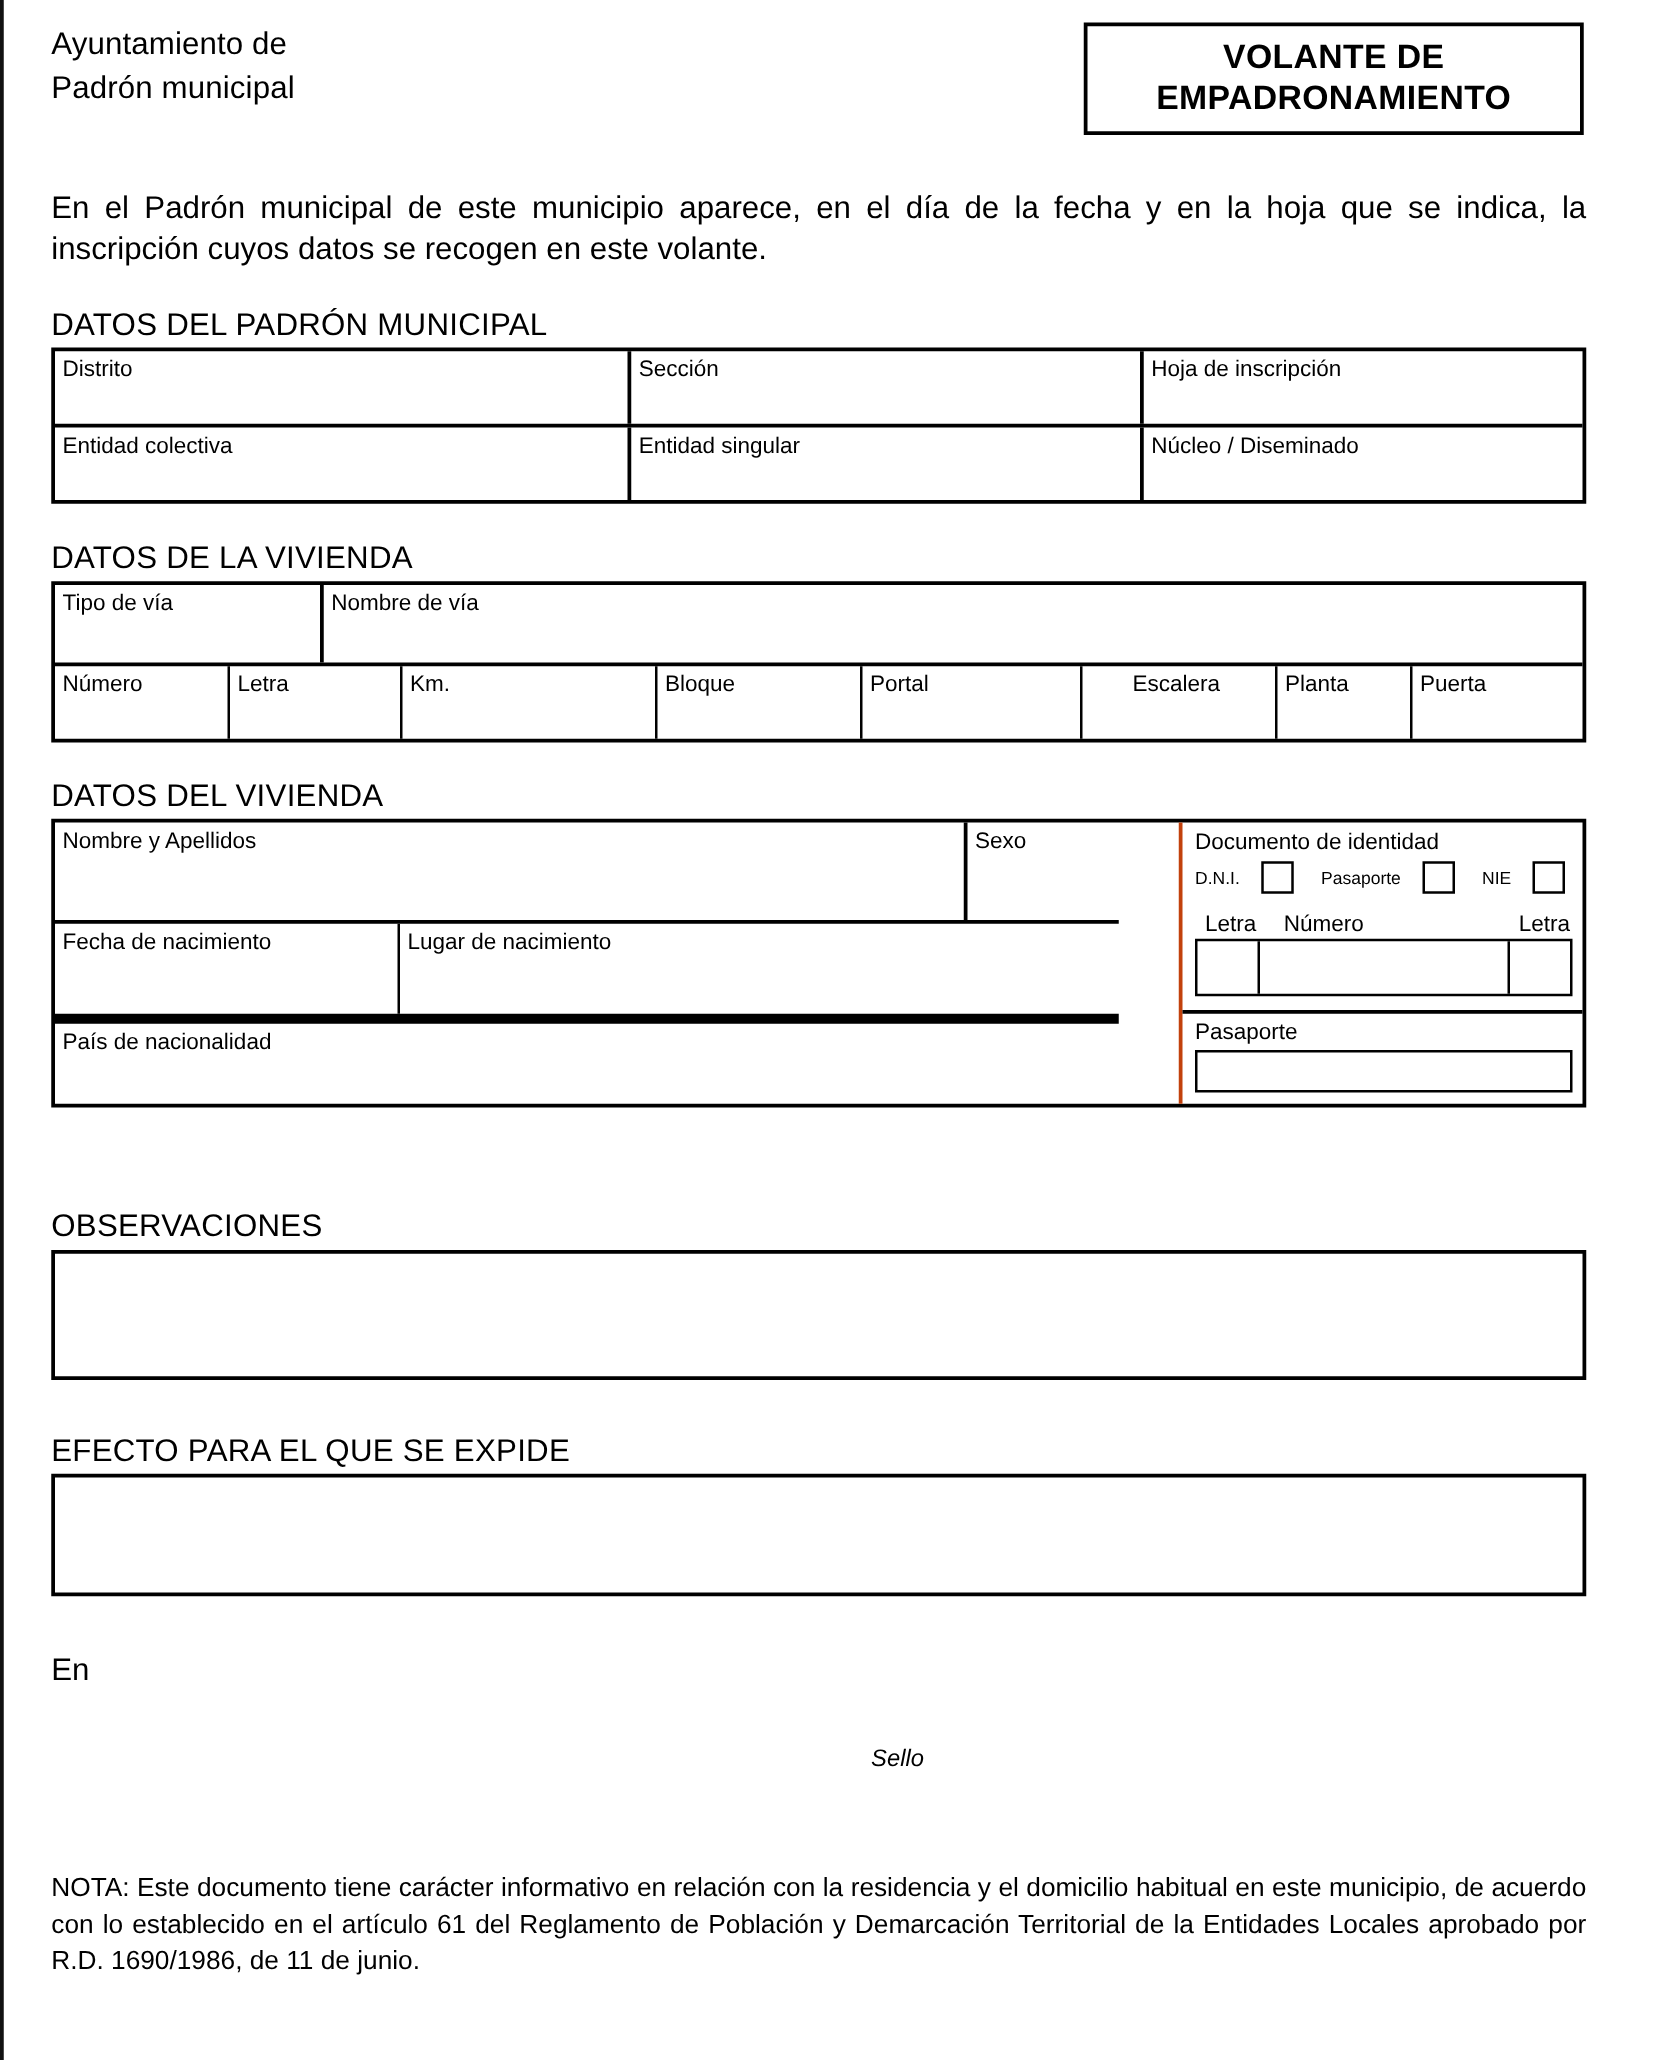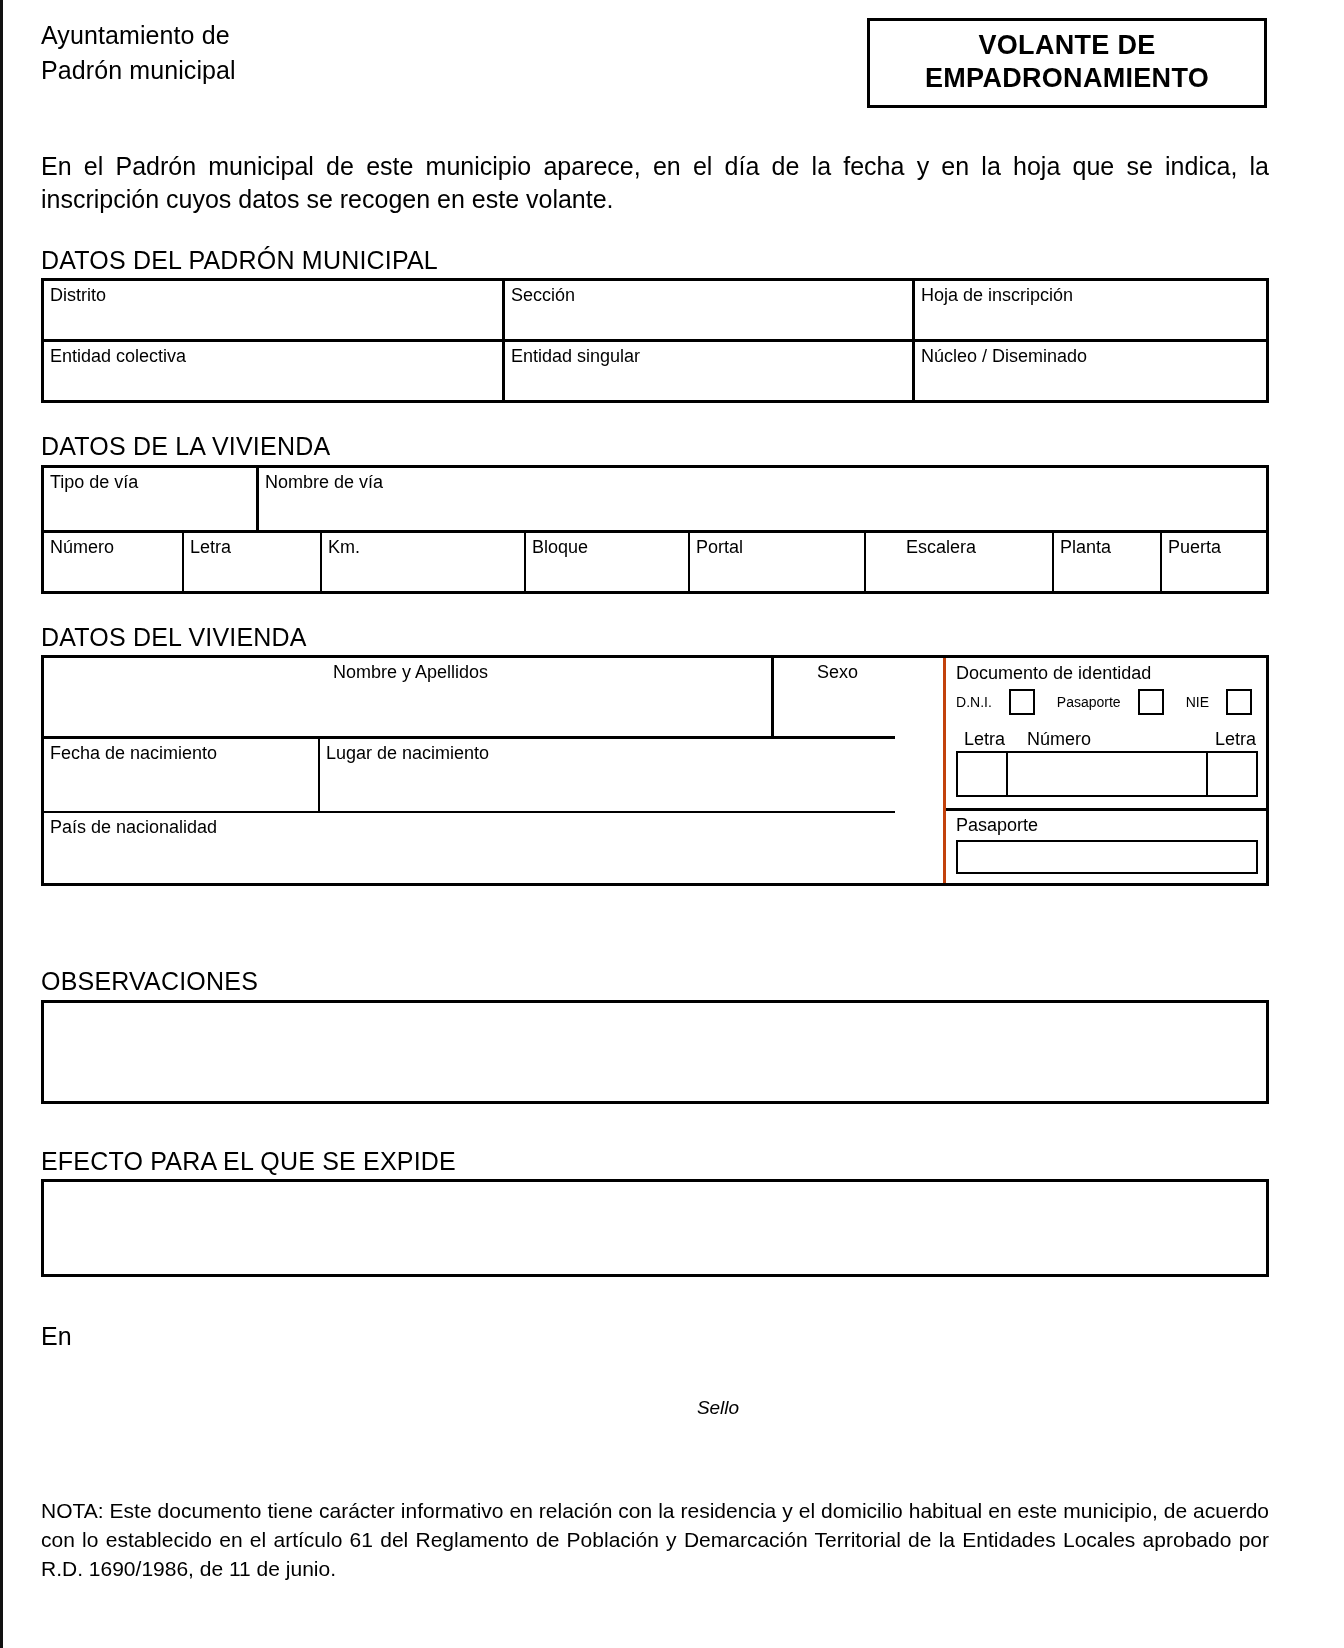--- a/index.html
+++ b/index.html
@@ -112,21 +112,21 @@
   .pad-c3 { flex: 1; }
 
   
   .viv-top-c1 { width: 212px; min-height: 62px; }
   .viv-top-c2 { flex: 1; min-height: 62px; }
   .viv-b1 { width: 138px; }
   .viv-b2 { width: 138px; }
   .viv-b3 { width: 204px; }
   .viv-b4 { width: 164px; }
   .viv-b5 { width: 176px; }
-  .viv-b6 { width: 188px; padding-left: 40px; }
+  .viv-b6 { width: 156px; padding-left: 40px; }
   .viv-b7 { width: 108px; }
   .viv-b8 { flex: 1; }
 
   
   .inscrito {
     border: 3px solid #000;
     box-sizing: border-box;
     width: 1228px;
     display: flex;
   }
@@ -136,21 +136,20 @@
   }
   .ins-right {
     flex: 1;
     box-sizing: border-box;
     border-left: 3px solid #c2410c;
     margin-left: 48px;
   }
   .ins-rowA {
     display: flex;
     box-sizing: border-box;
-    text-align: center;
   }
   .ins-nombre {
     flex: 1;
     min-height: 78px;
     padding: 4px 0 0 6px;
     font-size: 18px;
     box-sizing: border-box;
   }
   .ins-sexo {
     width: 124px;
@@ -174,21 +173,21 @@
   }
   .ins-lugar {
     flex: 1;
     min-height: 72px;
     border-left: 2px solid #000;
     padding: 4px 0 0 6px;
     font-size: 18px;
     box-sizing: border-box;
   }
   .ins-rowC {
-    border-top: 2px solid #000000;
+    border-top: 8px solid #000000;
     min-height: 72px;
     padding: 4px 0 0 6px;
     font-size: 18px;
     box-sizing: border-box;
   }
 
   .doc-block {
     padding: 4px 8px 0 10px;
     box-sizing: border-box;
     min-height: 150px;

